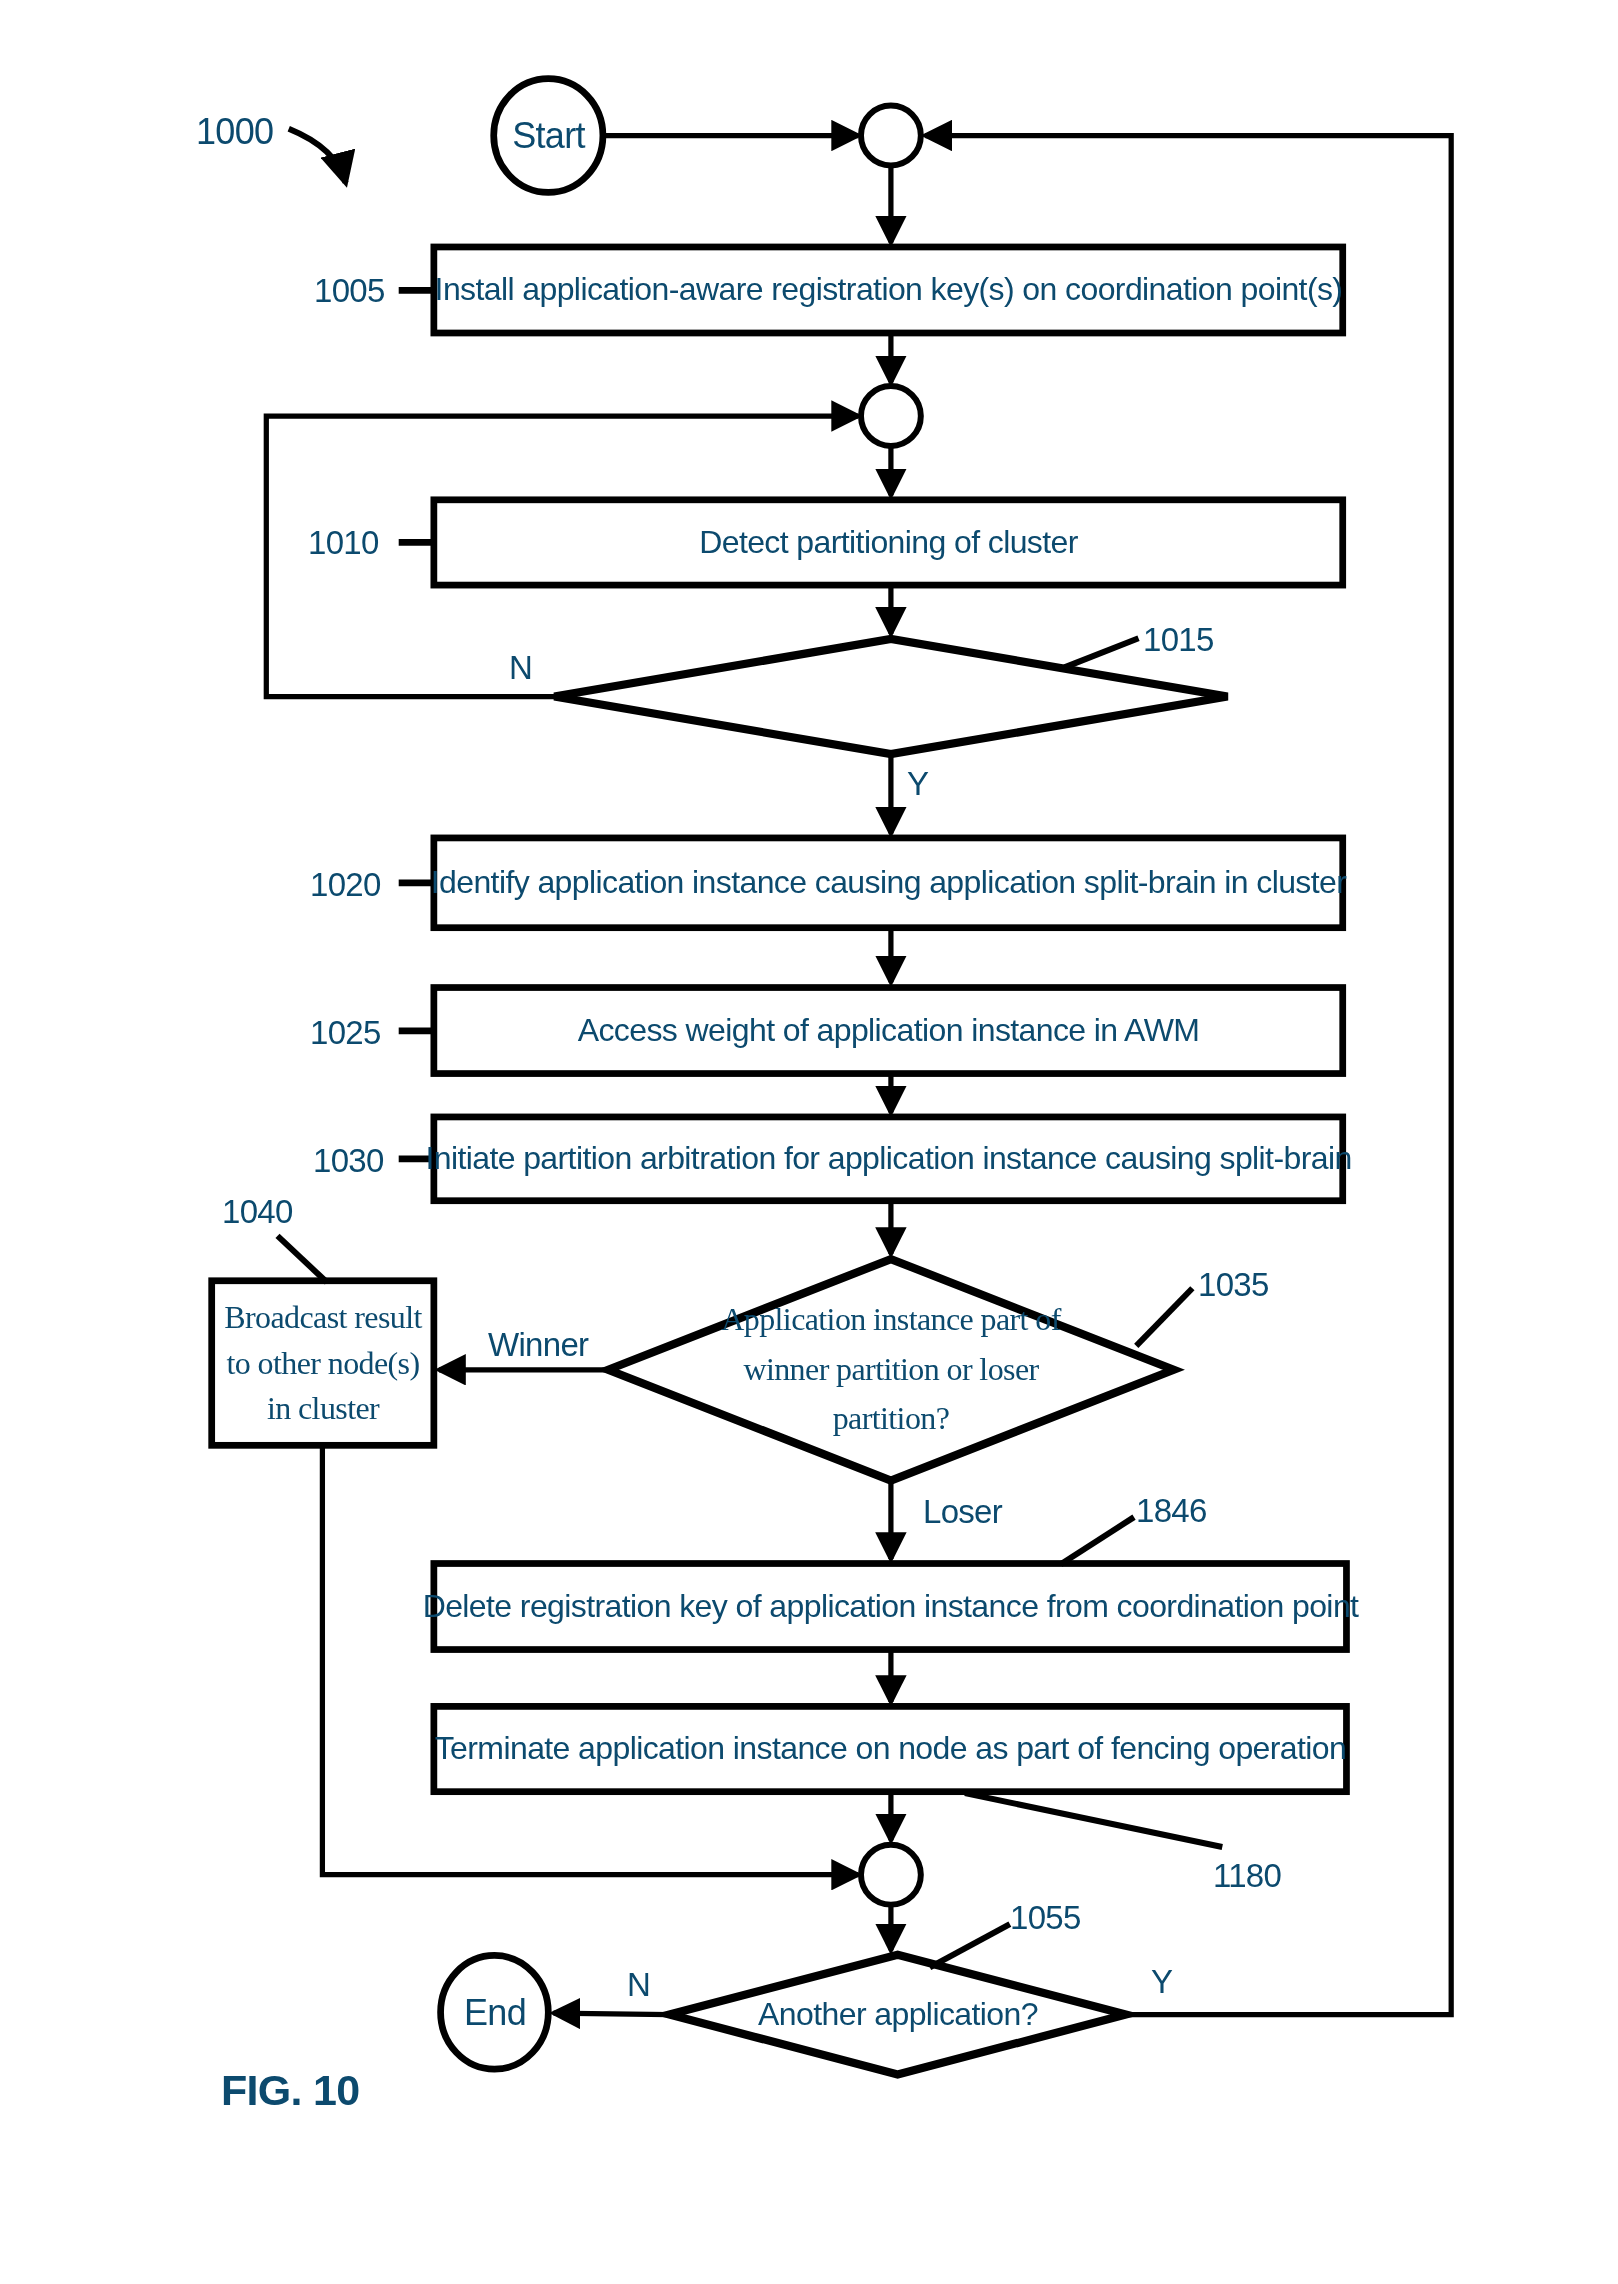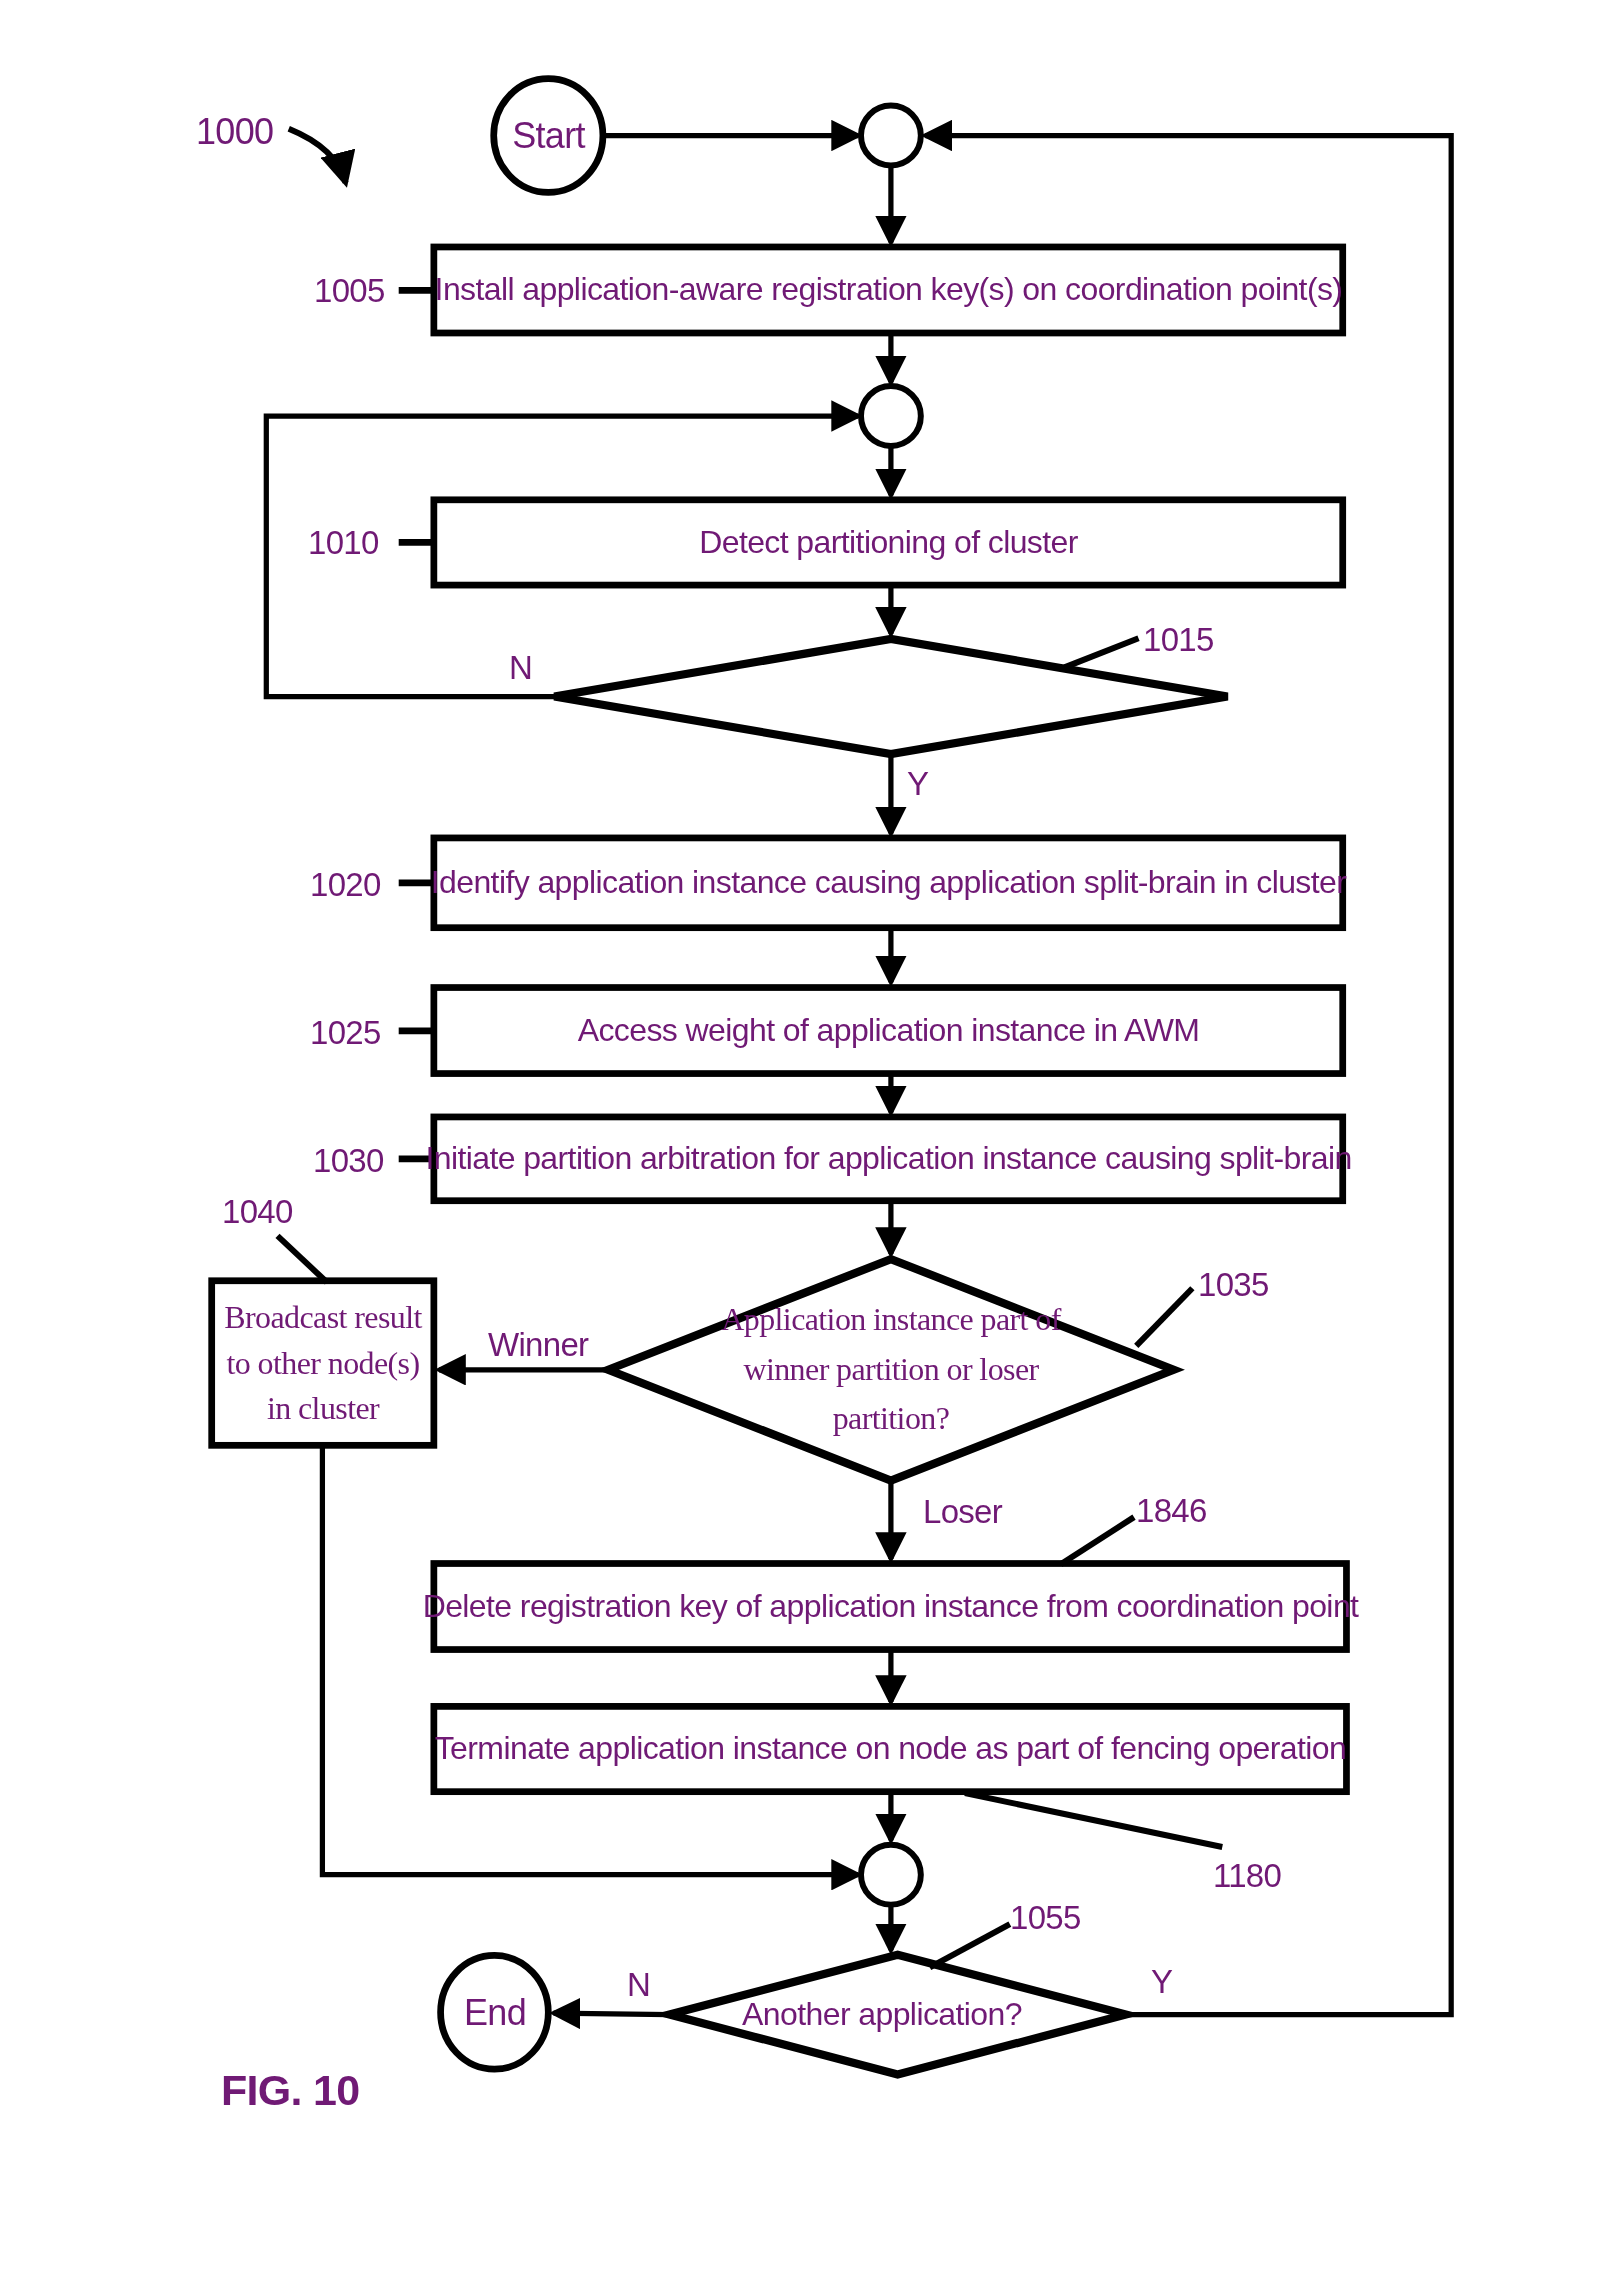--- a/index.html
+++ b/index.html
@@ -2,21 +2,21 @@
 <html style="font-size:12px"><head>
 <meta charset="utf-8">
 <style>
   html,body{margin:0;padding:0;background:#ffffff;}
   .canvas{
     position:relative;
     width:1618px;
     height:2284px;
     background:#ffffff;
     font-family:"Liberation Sans", sans-serif;
-    color:#701a75;
+    color:#0c4a6e;
     overflow:hidden;
   }
   svg.layer{position:absolute;left:0;top:0;z-index:1;}
   .txt{position:absolute;z-index:2;}
   .node-text{
     position:absolute;z-index:2;
     display:flex;align-items:center;justify-content:center;
     text-align:center;
     font-size:32px;letter-spacing:-0.6px;line-height:1.42;
     white-space:nowrap;
@@ -126,21 +126,21 @@
   <div class="txt branch-label" style="left:488px;top:1326px;">Winner</div>
   <div class="txt branch-label" style="left:907px;top:1493px;margin-left:16px;">Loser</div>
 
   <div class="txt ref-label" style="left:1136px;top:1492px;">1846</div>
   <div class="node-text" style="left:434px;top:1706px;width:913px;height:85px;">Terminate application instance on node as part of fencing operation</div>
 
   <div class="node-text" style="left:434px;top:1564px;width:913px;height:86px;">Delete registration key of application instance from coordination point</div>
   <div class="txt ref-label" style="left:1213px;top:1857px;">1180</div>
 
   <div class="txt ref-label" style="left:1010px;top:1899px;">1055</div>
-  <div class="node-text" style="left:654px;top:1955px;width:456px;height:120px;">Another application?</div>
+  <div class="node-text" style="left:670px;top:1955px;width:456px;height:120px;">Another application?</div>
   <div class="txt branch-label" style="left:627px;top:1966px;">N</div>
   <div class="txt branch-label" style="left:1151px;top:1963px;">Y</div>
 
   <div class="node-text terminal-text" style="left:441px;top:1956px;width:108px;height:114px;">End</div>
 
   <div class="txt fig-caption" style="left:221px;top:2066px;">FIG. 10</div>
 
 </div>
 
 

